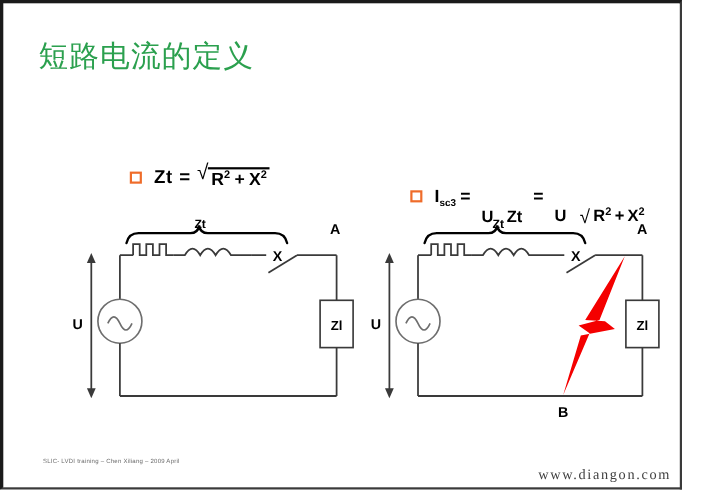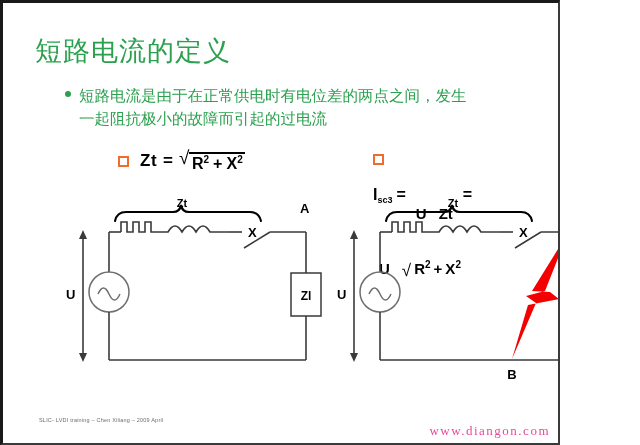--- a/index.html
+++ b/index.html
@@ -1,20 +1,20 @@
 <!DOCTYPE html>
 <html><head>
 <meta charset="utf-8">
 <style>
   html,body{margin:0;padding:0;background:#ffffff;}
   body{width:640px;height:445px;overflow:hidden;font-family:"Liberation Sans","DejaVu Sans",sans-serif;}
 
   #slide{
     position:relative;
-    width:560px;height:445px;
+    width:620px;height:445px;
     background:#ffffff;
     box-sizing:border-box;
     border-top:3px solid #1a1a1a;
     border-left:3px solid #1a1a1a;
     border-right:2px solid #3a3a3a;
     border-bottom:2px solid #3a3a3a;
     overflow:hidden;
   }
 
   
@@ -86,37 +86,32 @@
 
   
   #footer{
     position:absolute;left:36px;top:414px;
     font-size:5.5px;color:#6d6d6d;
     letter-spacing:.2px;white-space:nowrap;
   }
   #watermark{
     position:absolute;right:8px;bottom:4px;
     font-family:"Liberation Serif","DejaVu Serif",serif;
-    font-size:13px;color:#ec4899;
+    font-size:13px;color:#404040;
     letter-spacing:1.5px;
     white-space:nowrap;
   }
 </style>
 </head>
 <body>
 
 <div id="slide">
 
   <div id="title">短路电流的定义</div>
 
-  <div id="bullet-block">
-    <span class="dot"></span>
-    <span class="txt">短路电流是由于在正常供电时有电位差的两点之间，发生</span>
-    <span class="l2">一起阻抗极小的故障而引起的过电流</span>
-  </div>
 
   <div class="formula-row" id="formula1">
     <span class="sq"></span><span class="fml"><span class="lhs">Zt</span><span class="eq">=</span><span class="radical"><span class="rsign">√</span><span class="vinc"></span><span class="rad-inner"><span>R</span><sup class="ex">2</sup><span style="margin:0 4px">+</span><span>X</span><sup class="ex">2</sup></span></span></span>
   </div>
 
   <div class="formula-row" id="formula2">
     <span class="sq"></span><span class="fml"><span class="lhs">I</span><sub class="sb">sc3</sub><span class="eq">=</span><span class="frac"><span class="num">U</span><span class="bar"></span><span class="den">Zt</span></span><span class="eq">=</span><span class="frac frac2"><span class="num">U</span><span class="bar"></span><span class="den"><span style="font-size:17px;font-weight:normal;vertical-align:-2px">√</span><span style="margin-left:3px">R</span><sup class="ex">2</sup><span style="margin:0 3px">+</span><span>X</span><sup class="ex">2</sup></span></span></span>
   </div>
 
   <div class="circuit" id="circuit-left">

